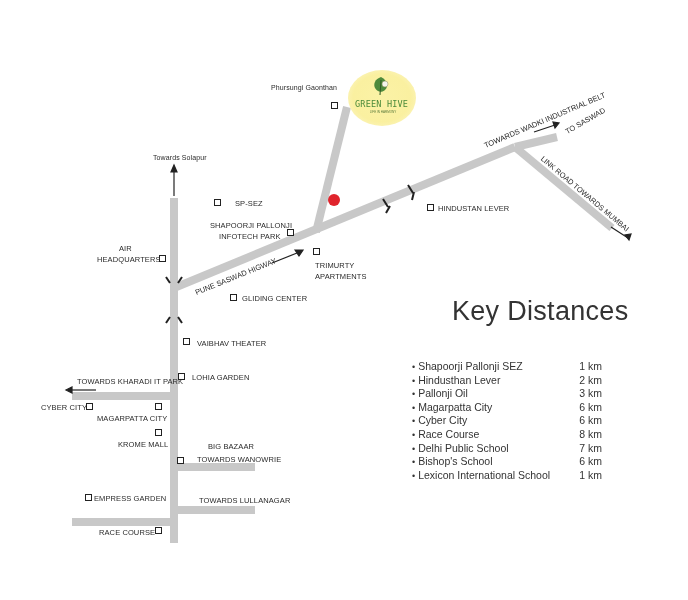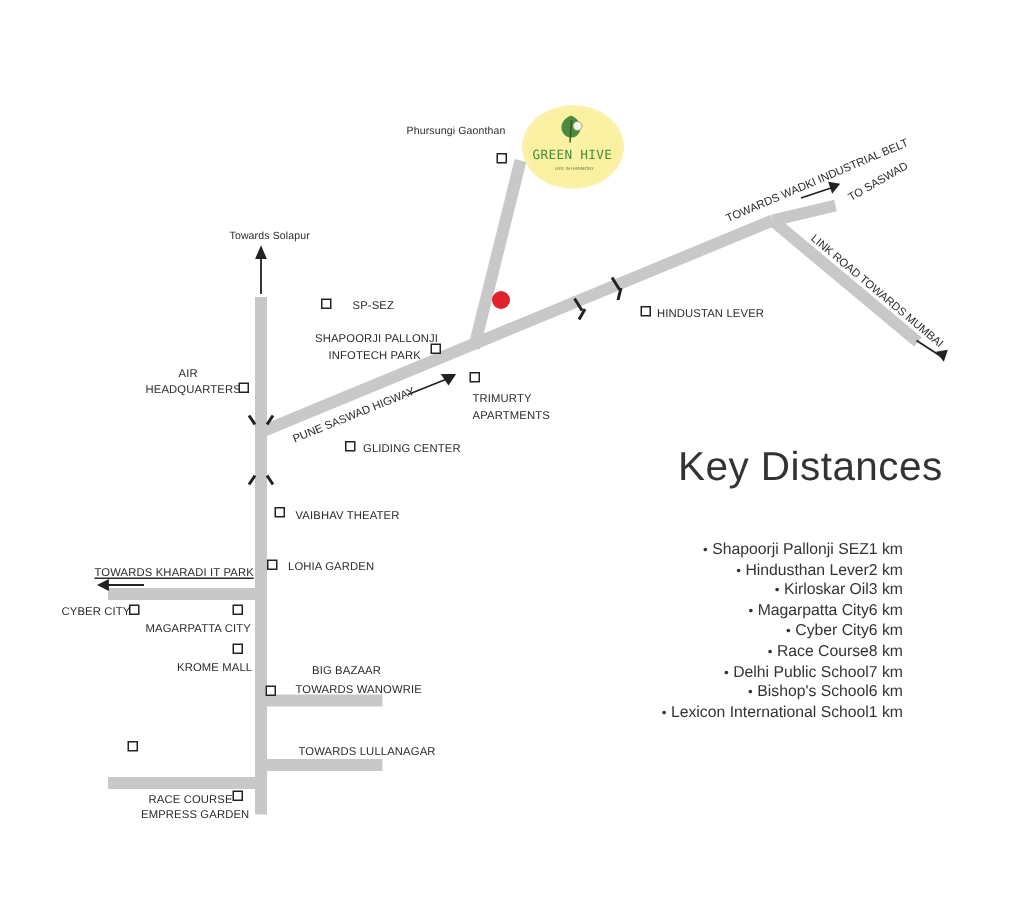--- a/index.html
+++ b/index.html
@@ -5,21 +5,21 @@
   html, body { margin:0; padding:0; background:#ffffff; }
   body { width:688px; height:600px; position:relative; overflow:hidden;
          font-family:"Liberation Sans", "DejaVu Sans", sans-serif; color:#222; }
   #map { position:absolute; left:0; top:0; }
   .lbl { position:absolute; font-size:7.5px; color:#2a2a2a; white-space:nowrap; letter-spacing:0.1px; line-height:1; }
   .lbl.small { font-size:7px; }
   .lm { position:absolute; width:7px; height:7px; border:1.6px solid #222; background:#fff; box-sizing:border-box; }
   .rot { position:absolute; font-size:7.5px; color:#2a2a2a; white-space:nowrap; transform-origin:left bottom; line-height:1; }
   .kd-title { position:absolute; left:452px; top:296px; font-size:27px; color:#333; letter-spacing:0.3px; }
   .kd-list { position:absolute; left:412px; top:360px; width:190px; }
-  .kd-row { display:flex; justify-content:flex-end; height:13.6px; font-size:10.5px; color:#333; line-height:13.6px; }
+  .kd-row { display:flex; justify-content:space-between; height:13.6px; font-size:10.5px; color:#333; line-height:13.6px; }
   .kd-name::before { content:"•"; font-size:9px; margin-right:3px; }
   .logo { position:absolute; left:348px; top:70px; width:68px; height:56px; border-radius:50%;
           background:radial-gradient(ellipse at center, #fbf2a6 0%, #faf0a0 60%, #fdf8d8 100%); }
   .logo-text { position:absolute; left:7px; top:29px; width:56px; text-align:left; font-size:8.5px; color:#4a8a3a; font-family:"DejaVu Sans Mono", monospace; letter-spacing:0.2px; }
   .logo-sub { position:absolute; left:10px; top:40px; width:50px; text-align:center; font-size:3px; color:#5a7a3a; }
   .logo-leaf { position:absolute; left:22px; top:6px; width:22px; height:20px; }
 </style>
 </head>
 <body>
 
@@ -76,21 +76,21 @@
   </svg>
   <div class="logo-text">GREEN HIVE</div>
   <div class="logo-sub">LIFE IN HARMONY</div>
 </div>
 
 <div class="lbl small" style="left:153px;top:154px;">Towards Solapur</div>
 <div class="rot" style="left:197px;top:289px;transform:rotate(-22deg);">PUNE SASWAD HIGWAY</div>
 <div class="rot" style="left:486px;top:142px;transform:rotate(-23deg);">TOWARDS WADKI INDUSTRIAL BELT</div>
 <div class="rot" style="left:568px;top:128px;transform:rotate(-30deg);">TO SASWAD</div>
 <div class="rot" style="left:544px;top:155px;transform:rotate(40deg);transform-origin:left top;">LINK ROAD TOWARDS MUMBAI</div>
-<div class="lbl" style="left:63px;top:378px;text-decoration:underline;">TOWARDS KHARADI IT PARK</div>
+<div class="lbl" style="left:77px;top:378px;">TOWARDS KHARADI IT PARK</div>
 <div class="lbl" style="left:197px;top:456px;">TOWARDS WANOWRIE</div>
 <div class="lbl" style="left:199px;top:497px;">TOWARDS LULLANAGAR</div>
 
 <div class="lbl small" style="left:271px;top:84px;">Phursungi Gaonthan</div>
 <div class="lm" style="left:331px;top:102px;"></div>
 
 <div class="lm" style="left:214px;top:199px;"></div>
 <div class="lbl" style="left:235px;top:200px;">SP-SEZ</div>
 
 <div class="lbl" style="left:210px;top:222px;">SHAPOORJI PALLONJI</div>
@@ -123,37 +123,37 @@
 <div class="lm" style="left:155px;top:403px;"></div>
 <div class="lbl" style="left:97px;top:415px;">MAGARPATTA CITY</div>
 
 <div class="lm" style="left:155px;top:429px;"></div>
 <div class="lbl" style="left:118px;top:441px;">KROME MALL</div>
 
 <div class="lbl" style="left:188px;top:443px;padding-left:20px;">BIG BAZAAR</div>
 <div class="lm" style="left:177px;top:457px;"></div>
 
 <div class="lm" style="left:85px;top:494px;"></div>
-<div class="lbl" style="left:94px;top:495px;margin-top:44px;">EMPRESS GARDEN</div>
+<div class="lbl" style="left:94px;top:495px;">EMPRESS GARDEN</div>
 
 <div class="lbl" style="left:99px;top:529px;">RACE COURSE</div>
 <div class="lm" style="left:155px;top:527px;"></div>
 
 <div class="kd-title">Key Distances</div>
 <div class="kd-list">
   <div class="kd-row">
       <span class="kd-name">Shapoorji Pallonji SEZ</span>
       <span>1 km</span>
     </div>
   <div class="kd-row">
       <span class="kd-name">Hindusthan Lever</span>
       <span>2 km</span>
     </div>
   <div class="kd-row">
-      <span class="kd-name">Kirloskar Oil</span>
+      <span class="kd-name">Pallonji Oil</span>
       <span>3 km</span>
     </div>
   <div class="kd-row">
       <span class="kd-name">Magarpatta City</span>
       <span>6 km</span>
     </div>
   <div class="kd-row">
       <span class="kd-name">Cyber City</span>
       <span>6 km</span>
     </div>

